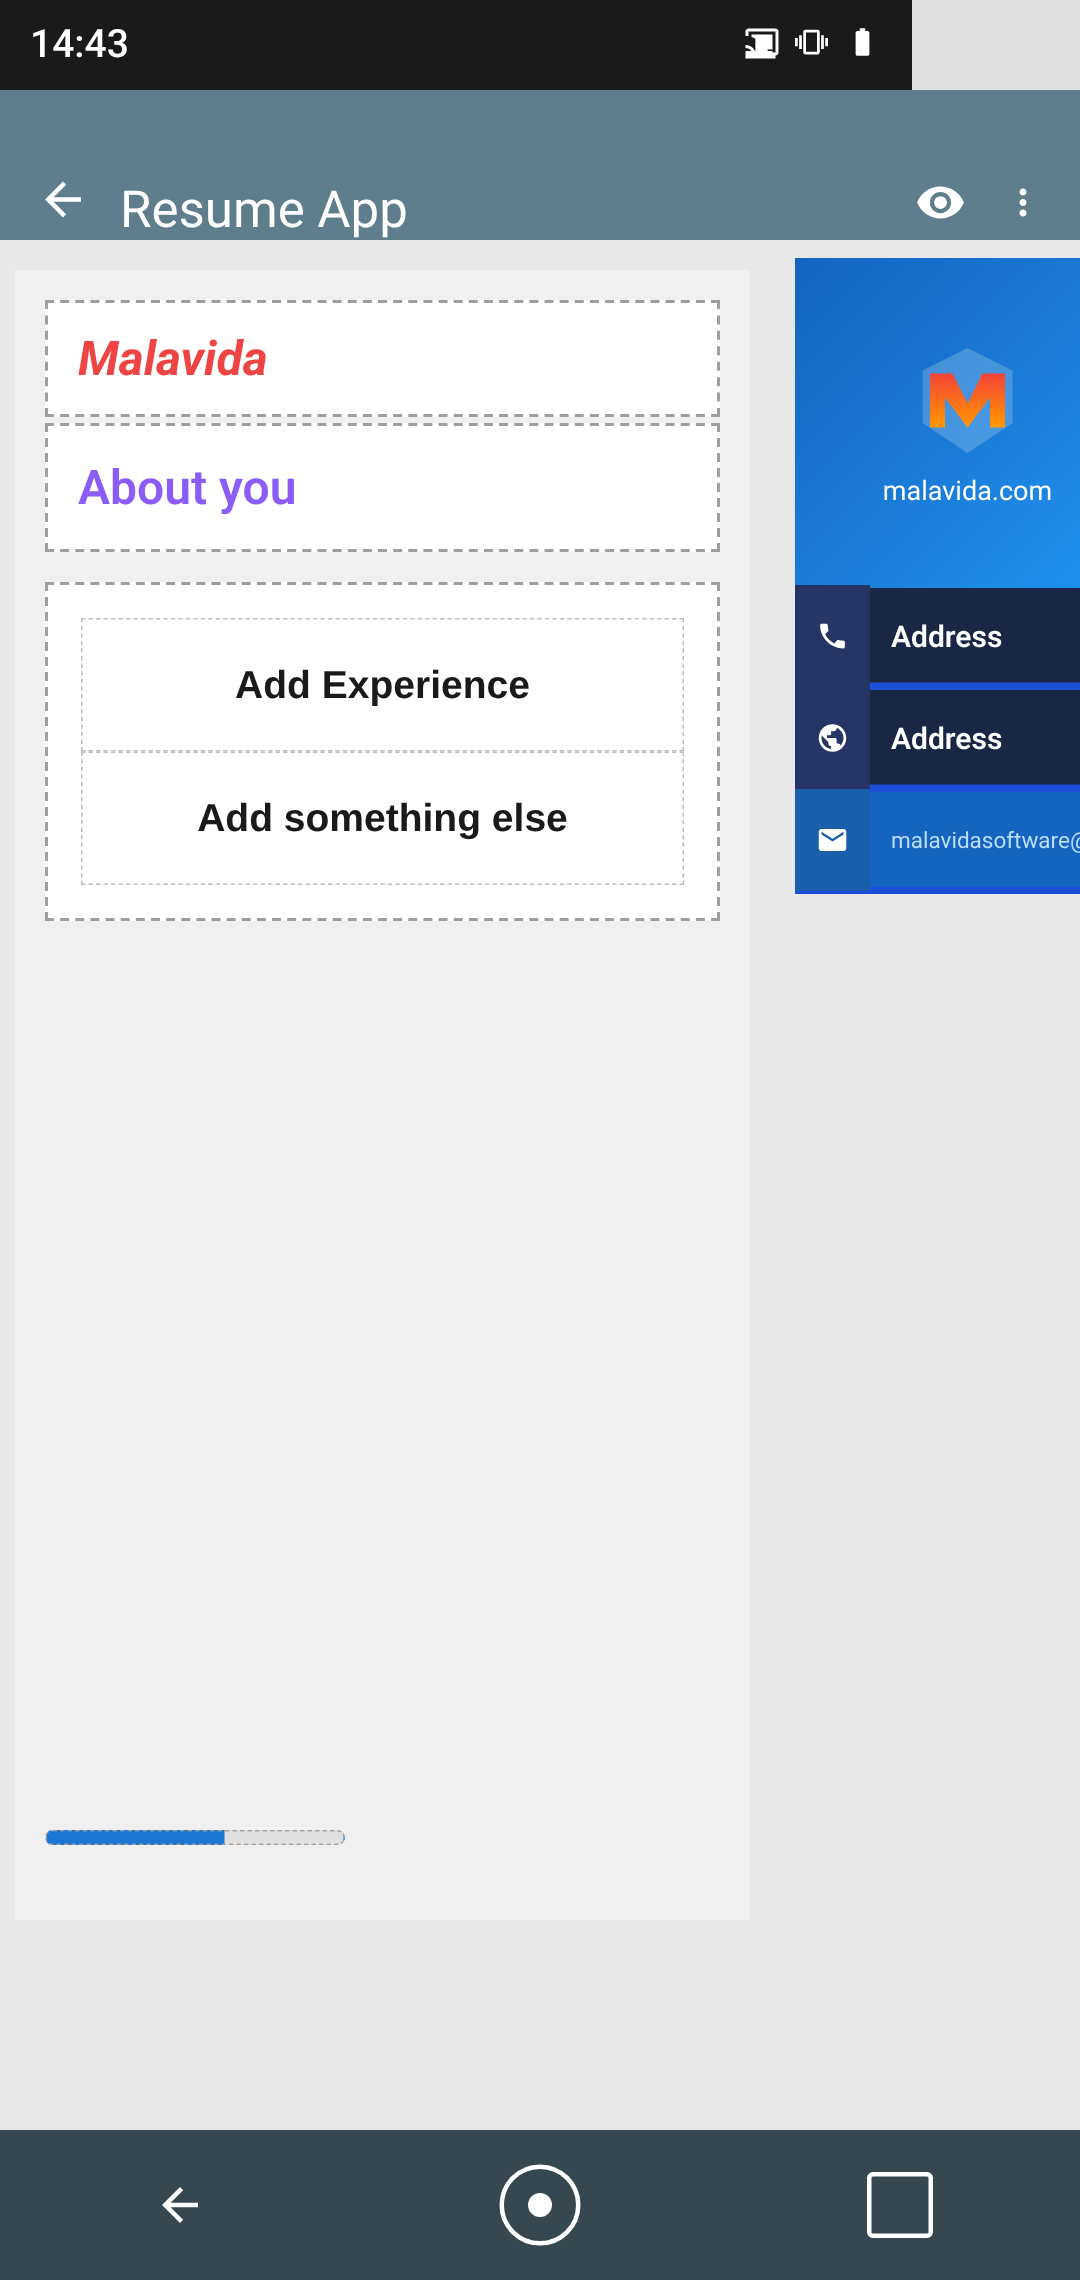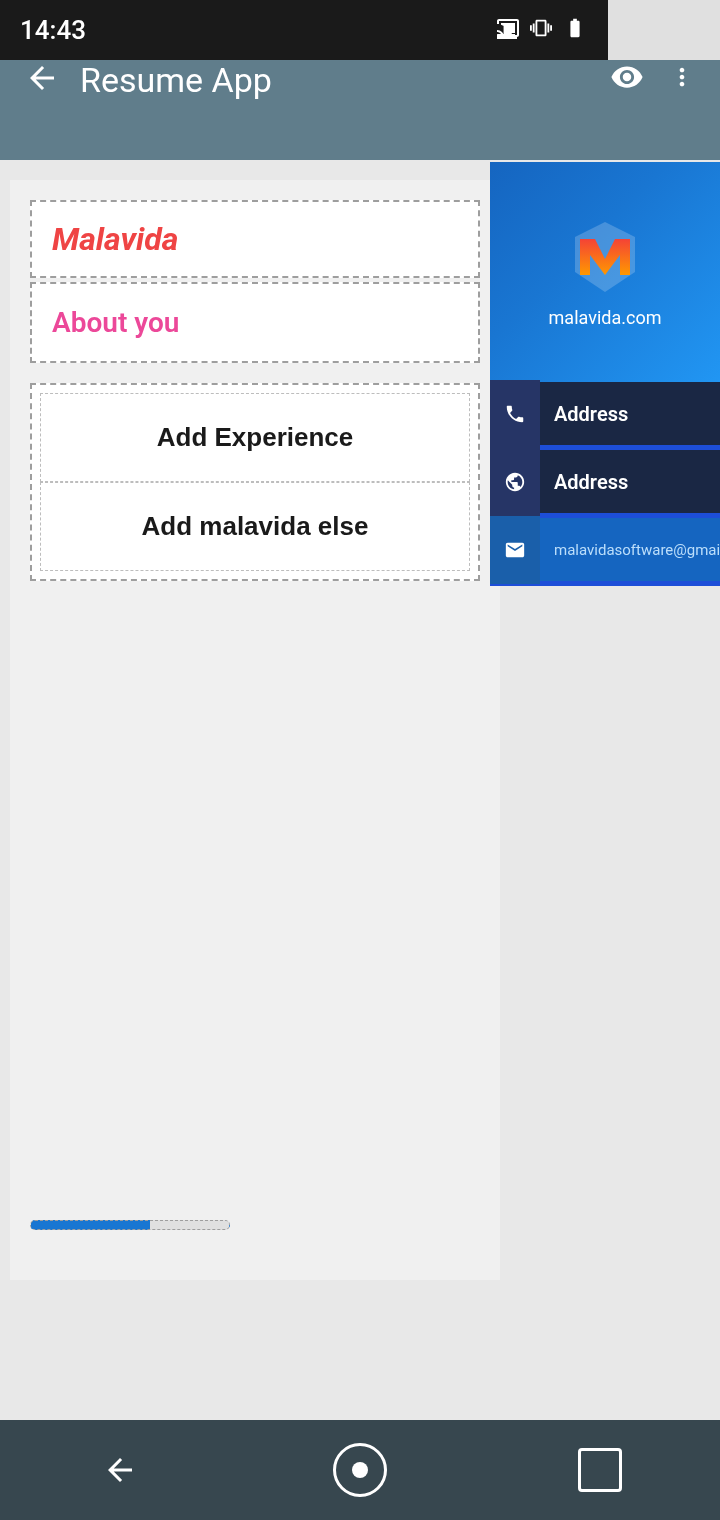--- a/index.html
+++ b/index.html
@@ -38,21 +38,21 @@
       color: white;
       font-size: 20px;
     }
 
     
     .app-bar {
       width: 720px;
       height: 100px;
       background: #607d8b;
       display: flex;
-      align-items: flex-start;
+      align-items: flex-end;
       padding: 0 24px;
       gap: 20px;
     }
     .app-bar-back {
       color: white;
       font-size: 36px;
       cursor: pointer;
     }
     .app-bar-title {
       color: white;
@@ -105,31 +105,31 @@
     }
 
     
     .about-section {
       border: 2px dashed #9e9e9e;
       padding: 22px 20px;
       background: white;
       margin-bottom: 20px;
     }
     .about-text {
-      font-size: 28px;
+      font-size: 32px;
       font-weight: 600;
-      color: #ec4899;
+      color: #8b5cf6;
       text-align: left;
     }
 
     
     .action-group {
       border: 2px dashed #9e9e9e;
       background: white;
-      padding: 8px;
+      padding: 22px;
     }
     .action-btn {
       display: block;
       width: 100%;
       padding: 28px 20px;
       border: 1px dashed #bdbdbd;
       background: transparent;
       font-size: 26px;
       font-weight: 600;
       color: #1a1a1a;
@@ -148,24 +148,24 @@
       left: 20px;
       width: 200px;
       height: 10px;
       background: linear-gradient(to right, #1976d2 60%, #e0e0e0 40%);
       border-radius: 5px;
       border: 1px dashed #9e9e9e;
     }
 
     
     .right-panel {
-      width: 230px;
+      width: 190px;
       height: 440px;
       position: absolute;
-      top: 2px;
+      top: 12px;
       right: 0;
       background: transparent;
     }
 
     
     .logo-area {
       width: 230px;
       height: 220px;
       background: linear-gradient(135deg, #1565c0 0%, #1976d2 40%, #2196f3 100%);
       display: flex;
@@ -317,21 +317,21 @@
     <div class="name-section">
       <span class="name-text">Malavida</span>
     </div>
 
     <div class="about-section">
       <span class="about-text">About you</span>
     </div>
 
     <div class="action-group">
       <button class="action-btn">Add Experience</button>
-      <button class="action-btn">Add malavida else</button>
+      <button class="action-btn">Add something else</button>
     </div>
 
     <div class="scroll-indicator"></div>
 
   </div>
 
   <div class="right-panel">
 
     <div class="logo-area">
 

